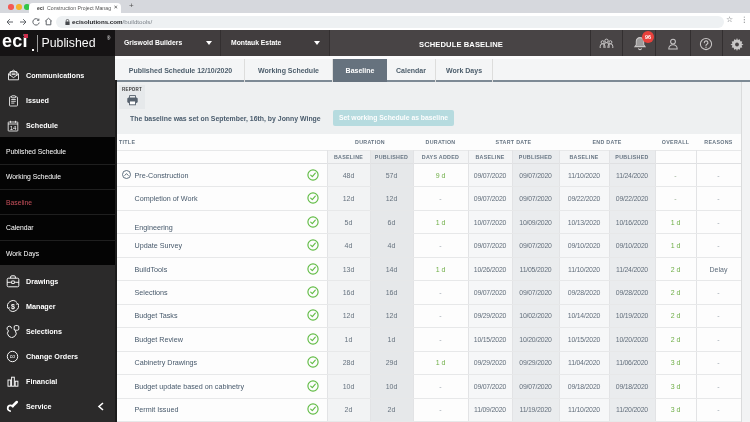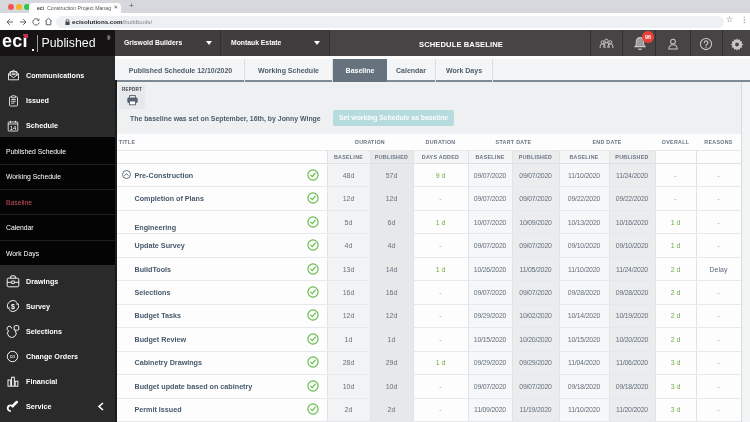--- a/index.html
+++ b/index.html
@@ -52,21 +52,21 @@
 #reportbox .rl { position:absolute; left:3px; top:2px; font-size:4.5px; font-weight:bold; color:#3c3c3c; letter-spacing:0.2px; }
 #baseline-msg { position:absolute; left:130px; top:118px; transform:translateY(-50%); font-size:6.9px; font-weight:bold; color:#4a5c6d; white-space:nowrap; }
 #setbtn { position:absolute; left:333px; top:110px; width:121px; height:16px; background:#b6dbdf; border-radius:2px; color:#fdfdfd; font-size:6.8px; font-weight:bold; text-align:center; line-height:16px; }
 
 #table { position:absolute; left:115px; top:134px; width:626px; height:288px; background:#fdfdfd; }
 .stripe { position:absolute; top:150px; height:272px; }
 .ghead { position:absolute; top:142px; transform:translate(-50%,-50%); font-size:5.3px; font-weight:bold; color:#677583; letter-spacing:0.3px; white-space:nowrap; }
 .shead { position:absolute; top:156.5px; transform:translate(-50%,-50%); font-size:5.3px; font-weight:bold; color:#677583; letter-spacing:0.3px; white-space:nowrap; }
 .hline { position:absolute; left:115px; width:626px; height:1px; background:#e7e8e9; }
 .vline { position:absolute; top:150px; width:1px; height:272px; background:#e2e3e5; }
-.rtitle { position:absolute; left:134.5px; transform:translateY(-50%); font-size:7.2px; font-weight:bold; color:#47596b; white-space:nowrap; }
+.rtitle { position:absolute; left:134.5px; transform:translateY(-50%); font-size:7.2px; font-weight:normal; color:#47596b; white-space:nowrap; }
 .caret { position:absolute; left:122px; }
 .chk { position:absolute; left:306.5px; }
 .vnum { position:absolute; transform:translate(-50%,-50%); font-size:7px; color:#66727f; }
 .vgreen { position:absolute; transform:translate(-50%,-50%); font-size:7px; color:#6fae47; }
 .vdash { position:absolute; transform:translate(-50%,-50%); font-size:7px; color:#9aa4ad; }
 .vdashg { position:absolute; transform:translate(-50%,-50%); font-size:7px; color:#95ab90; }
 .vdate { position:absolute; transform:translate(-50%,-50%); font-size:6.9px; color:#64707d; white-space:nowrap; letter-spacing:-0.2px; }
 .vreason { position:absolute; transform:translate(-50%,-50%); font-size:7px; color:#5d6b7a; }
 #rightsliver { position:absolute; left:741px; top:82px; width:9px; height:340px; background:#f2f3f4; border-left:1px solid #dadbdc; }
 </style></head>
@@ -198,21 +198,21 @@
     <rect x="5.4" y="7" width="3.2" height="2.4" rx="0.4"></rect>
   </svg>
 <div class="sitem" style="top:281px">Drawings</div>
 <svg class="sicon" style="left:6px;top:299px" width="14" height="14" viewBox="0 0 14 14" fill="none" stroke="#fff" stroke-width="0.95">
     <path d="M2.2 9.4 A5.3 5.3 0 0 1 11 3.6"></path>
     <path d="M11.8 4.6 A5.3 5.3 0 0 1 3 10.4"></path>
     <path d="M1.4 8 l0.9 1.6 1.6-0.9" stroke-width="0.85"></path>
     <path d="M12.6 6 l-0.9-1.6 -1.6 0.9" stroke-width="0.85"></path>
     <text x="7" y="9.5" text-anchor="middle" font-size="7" font-weight="bold" style="fill:#fff" stroke="none" font-family="Liberation Sans">$</text>
   </svg>
-<div class="sitem" style="top:305.5px">Survey</div>
+<div class="sitem" style="top:305.5px">Manager</div>
 <svg class="sicon" style="left:5.5px;top:324px" width="14" height="14" viewBox="0 0 14 14" fill="none" stroke="#fff" stroke-width="0.95">
     <path d="M5.6 4.4 a2.3 2.3 0 1 0-3.3 2.2"></path>
     <rect x="8.2" y="1.6" width="4.6" height="4.6" rx="1.3"></rect>
     <path d="M2.6 6.4 a4.3 4.3 0 1 0 6.8 0.4 l-1.4-1.6"></path>
   </svg>
 <div class="sitem" style="top:331px">Selections</div>
 <svg class="sicon" style="left:6px;top:349.5px" width="13" height="13" viewBox="0 0 13 13" fill="none" stroke="#fff" stroke-width="0.95">
     <circle cx="6.5" cy="6.5" r="5.2"></circle>
     <text x="6.5" y="8.4" text-anchor="middle" font-size="5" style="fill:#fff" stroke="none" font-family="Liberation Sans">co</text>
   </svg>
@@ -300,21 +300,21 @@
 <div class="vnum" style="left:348.5px;top:174.7px">48d</div>
 <div class="vnum" style="left:391.5px;top:174.7px">57d</div>
 <div class="vgreen" style="left:440.5px;top:174.7px">9 d</div>
 <div class="vdate" style="left:490px;top:174.7px">09/07/2020</div>
 <div class="vdate" style="left:535.5px;top:174.7px">09/07/2020</div>
 <div class="vdate" style="left:584px;top:174.7px">11/10/2020</div>
 <div class="vdate" style="left:632px;top:174.7px">11/24/2020</div>
 <div class="vdashg" style="left:675.5px;top:174.7px">-</div>
 <div class="vdash" style="left:718.5px;top:174.7px">-</div>
 <div class="hline" style="top:186.4px"></div>
-<div class="rtitle" style="top:198.2px">Completion of Plans</div>
+<div class="rtitle" style="top:198.2px">Completion of Work</div>
 <svg class="chk" style="top:192.2px" width="12" height="12" viewBox="0 0 12 12">
     <circle cx="6" cy="6" r="5.1" fill="none" stroke="#62bc46" stroke-width="1.15"></circle>
     <path d="M3.7 6.2 L5.3 7.7 L8.3 4.2" fill="none" stroke="#62bc46" stroke-width="1.15" stroke-linecap="round" stroke-linejoin="round"></path>
   </svg>
 <div class="vnum" style="left:348.5px;top:198.2px">12d</div>
 <div class="vnum" style="left:391.5px;top:198.2px">12d</div>
 <div class="vdash" style="left:440.5px;top:198.2px">-</div>
 <div class="vdate" style="left:490px;top:198.2px">09/07/2020</div>
 <div class="vdate" style="left:535.5px;top:198.2px">09/07/2020</div>
 <div class="vdate" style="left:584px;top:198.2px">09/22/2020</div>

